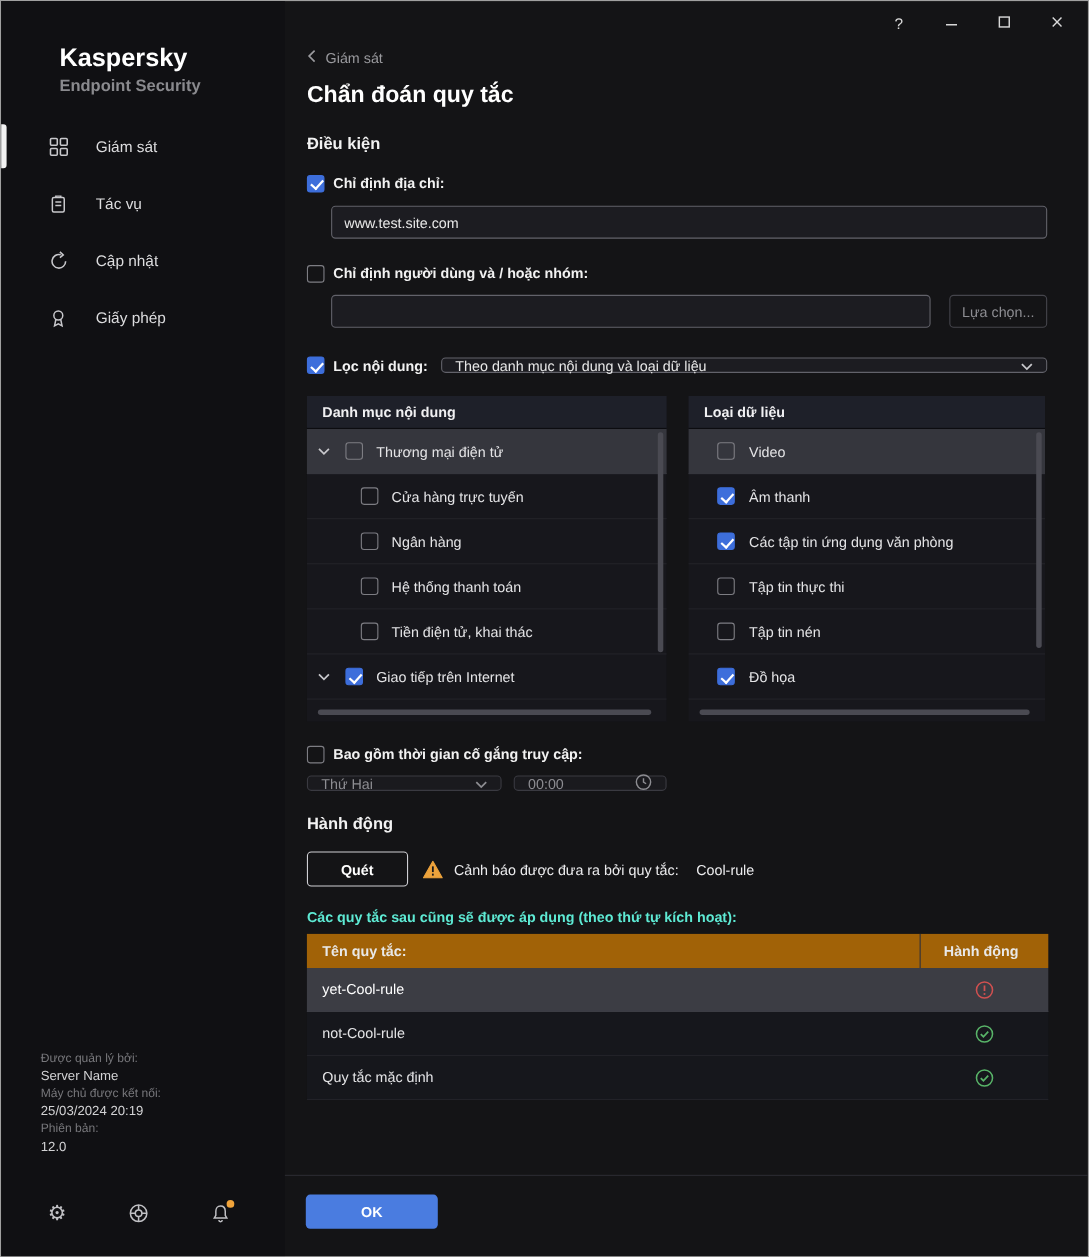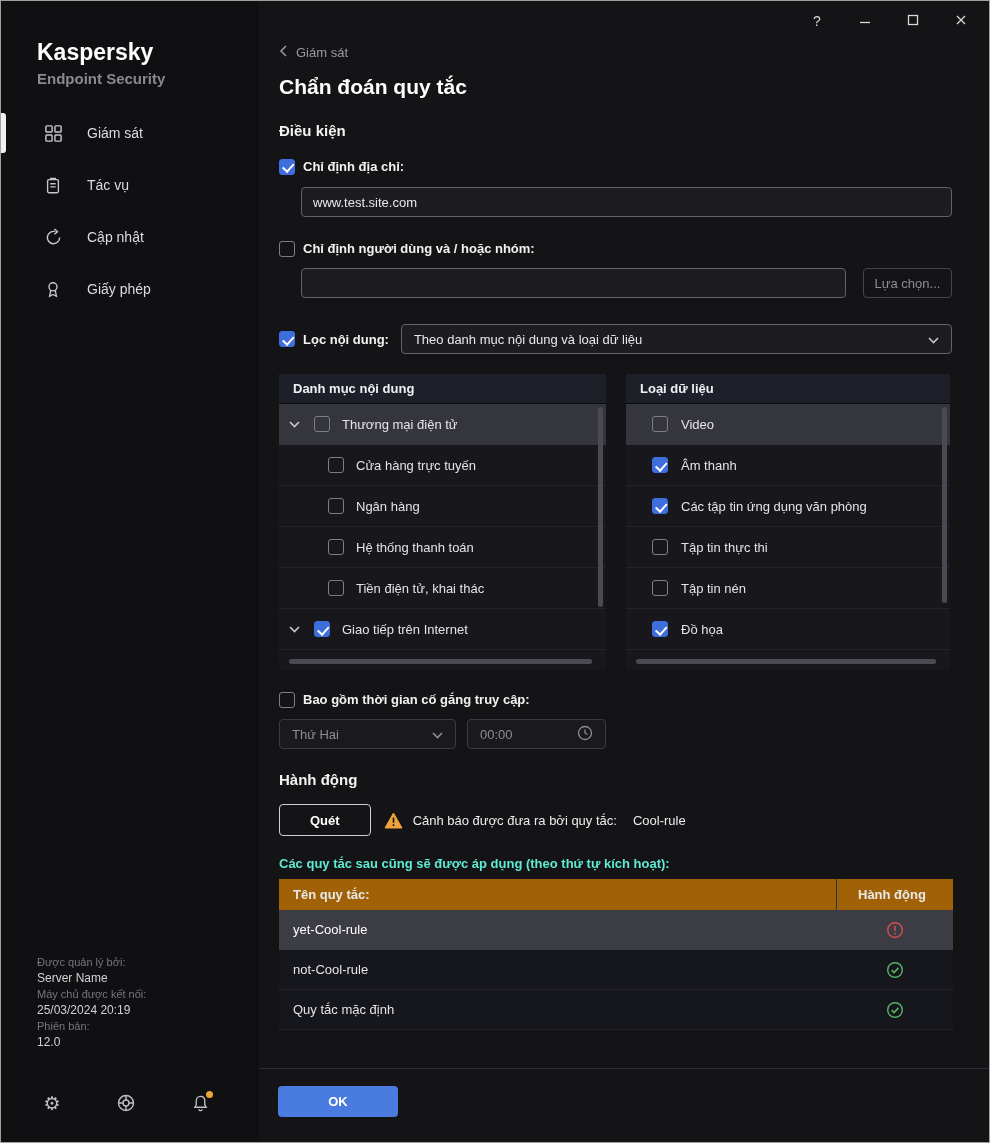--- a/index.html
+++ b/index.html
@@ -6,21 +6,21 @@
   html,body { background:#1a1a1a; }
   body { width:990px; height:1143px; font-family:"Liberation Sans","DejaVu Sans",sans-serif; }
   .window { width:990px; height:1143px; border:1px solid #a0a0a0; background:#141416; display:flex; position:relative; color:#e8e8e8; overflow:hidden; }
 
   
   .titlebar { position:absolute; top:6px; right:13px; display:flex; gap:18px; z-index:9; }
   .tb-btn { width:30px; height:28px; display:flex; align-items:center; justify-content:center; color:#d8d8d8; font-size:14px; cursor:default; }
 
   
   .sidebar { width:258px; flex:none; background:#101013; position:relative; padding-top:38px; }
-  .brand { padding:0 36px; }
+  .brand { padding:0 53px; }
   .brand-name { font-size:23px; font-weight:bold; color:#ffffff; }
   .brand-sub { font-size:15px; font-weight:bold; color:#8a8a8e; margin-top:4px; }
   .nav { margin-top:20px; }
   .nav-item { height:52px; display:flex; align-items:center; padding-left:42px; gap:24px; position:relative; font-size:14px; color:#dcdcde; cursor:pointer; }
   .nav-item .nicon { width:20px; height:20px; display:flex; align-items:center; justify-content:center; }
   .nav-item.active::before { content:""; position:absolute; left:0; top:6px; bottom:6px; width:5px; background:#f2f2f2; border-radius:0 3px 3px 0; }
   .srv-info { position:absolute; left:36px; bottom:92px; line-height:16px; }
   .srv-label { color:#77777b; font-size:11px; }
   .srv-value { color:#d2d2d4; font-size:12px; }
   .side-icons { position:absolute; bottom:28px; left:40px; right:48px; display:flex; justify-content:space-between; align-items:center; }
@@ -34,21 +34,21 @@
   .page-title { margin-top:12px; font-size:21px; font-weight:bold; color:#ffffff; line-height:30px; }
   .section-h { margin-top:20px; font-size:15px; font-weight:bold; color:#f2f2f2; line-height:18px; }
   .cb-row { display:flex; align-items:center; gap:8px; height:17px; }
   .cb-label { font-weight:bold; font-size:13px; color:#f2f2f2; white-space:nowrap; }
   .checkbox { width:16px; height:16px; border:1px solid #7d7d83; border-radius:3px; flex:none; position:relative; background:transparent; cursor:pointer; }
   .checkbox.checked { background:#3d6edb; border-color:#3d6edb; }
   .checkbox.checked::after { content:""; position:absolute; left:4.5px; top:1.5px; width:4.5px; height:8.5px; border:solid #fff; border-width:0 2px 2px 0; transform:rotate(42deg); }
   .text-input { height:30px; background:#1c1c21; border:1px solid #62626a; border-radius:4px; color:#e8e8e8; font-size:13px; padding:0 11px; font-family:inherit; outline:none; }
   .row-indent { margin-left:22px; }
   .btn-muted { height:30px; width:89px; border:1px solid #45454c; border-radius:4px; background:transparent; color:#8d8d92; font-size:13px; font-family:inherit; cursor:pointer; }
-  .selectbox { height:30px; background:#1c1c21; border:1px solid #62626a; border-radius:4px; display:flex; align-items:center; justify-content:space-between; padding:0 12px; font-size:13px; color:#e8e8e8; cursor:pointer; }
+  .selectbox { height:14px; background:#1c1c21; border:1px solid #62626a; border-radius:4px; display:flex; align-items:center; justify-content:space-between; padding:0 12px; font-size:13px; color:#e8e8e8; cursor:pointer; }
   .selectbox.disabled { border-color:#3a3a41; color:#8d8d92; background:#1a1a1e; }
 
   
   .panels { display:flex; gap:20px; margin-top:20px; }
   .panel { background:#17171c; height:296px; position:relative; }
   .panel.cat { width:327px; } .panel.dt { width:324px; }
   .panel-header { height:30px; background:#1e2029; border-bottom:1px solid #0c0c10; display:flex; align-items:center; padding:0 14px; font-weight:bold; font-size:13px; color:#f0f0f2; }
   .p-row { height:41px; display:flex; align-items:center; border-bottom:1px solid #232329; font-size:13px; color:#e4e4e6; cursor:pointer; }
   .p-row.hl { background:#35363d; border-bottom-color:#35363d; }
   .p-row .chev { width:14px; margin-left:10px; display:flex; }

